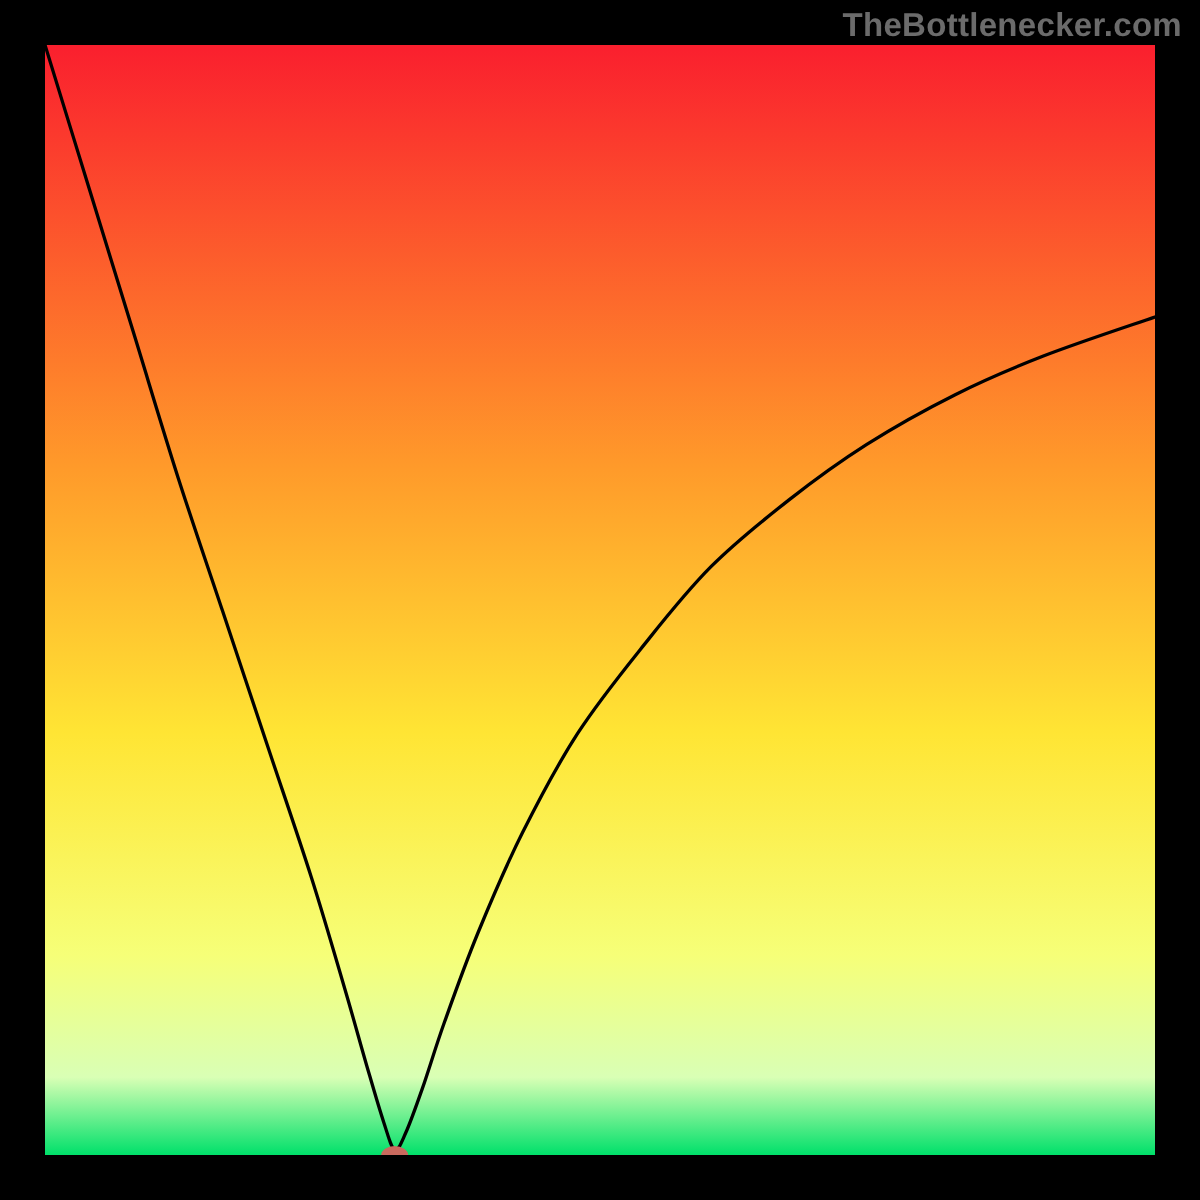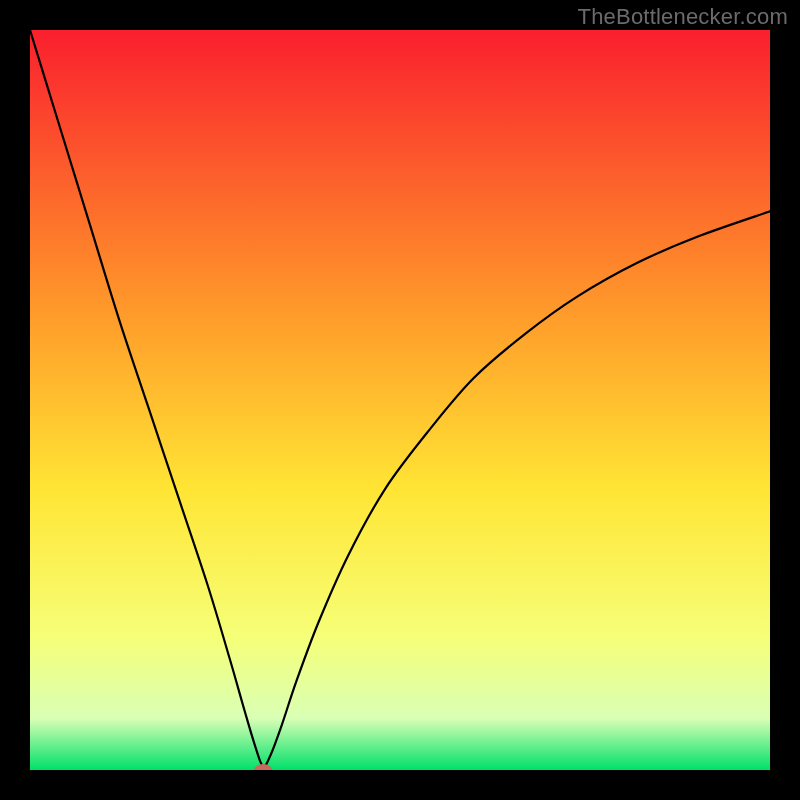--- a/index.html
+++ b/index.html
@@ -25,21 +25,21 @@
     top: 30px;
     width: 740px;
     height: 740px;
   }
   .watermark {
     position: absolute;
     top: 4px;
     right: 12px;
     color: #6b6b6b;
     font-size: 22px;
-    font-weight: 400;
+    font-weight: 700;
     letter-spacing: 0.2px;
     user-select: none;
   }
   svg { display: block; }
 </style>
 </head>
 <body>
 
 <div class="frame">
 

